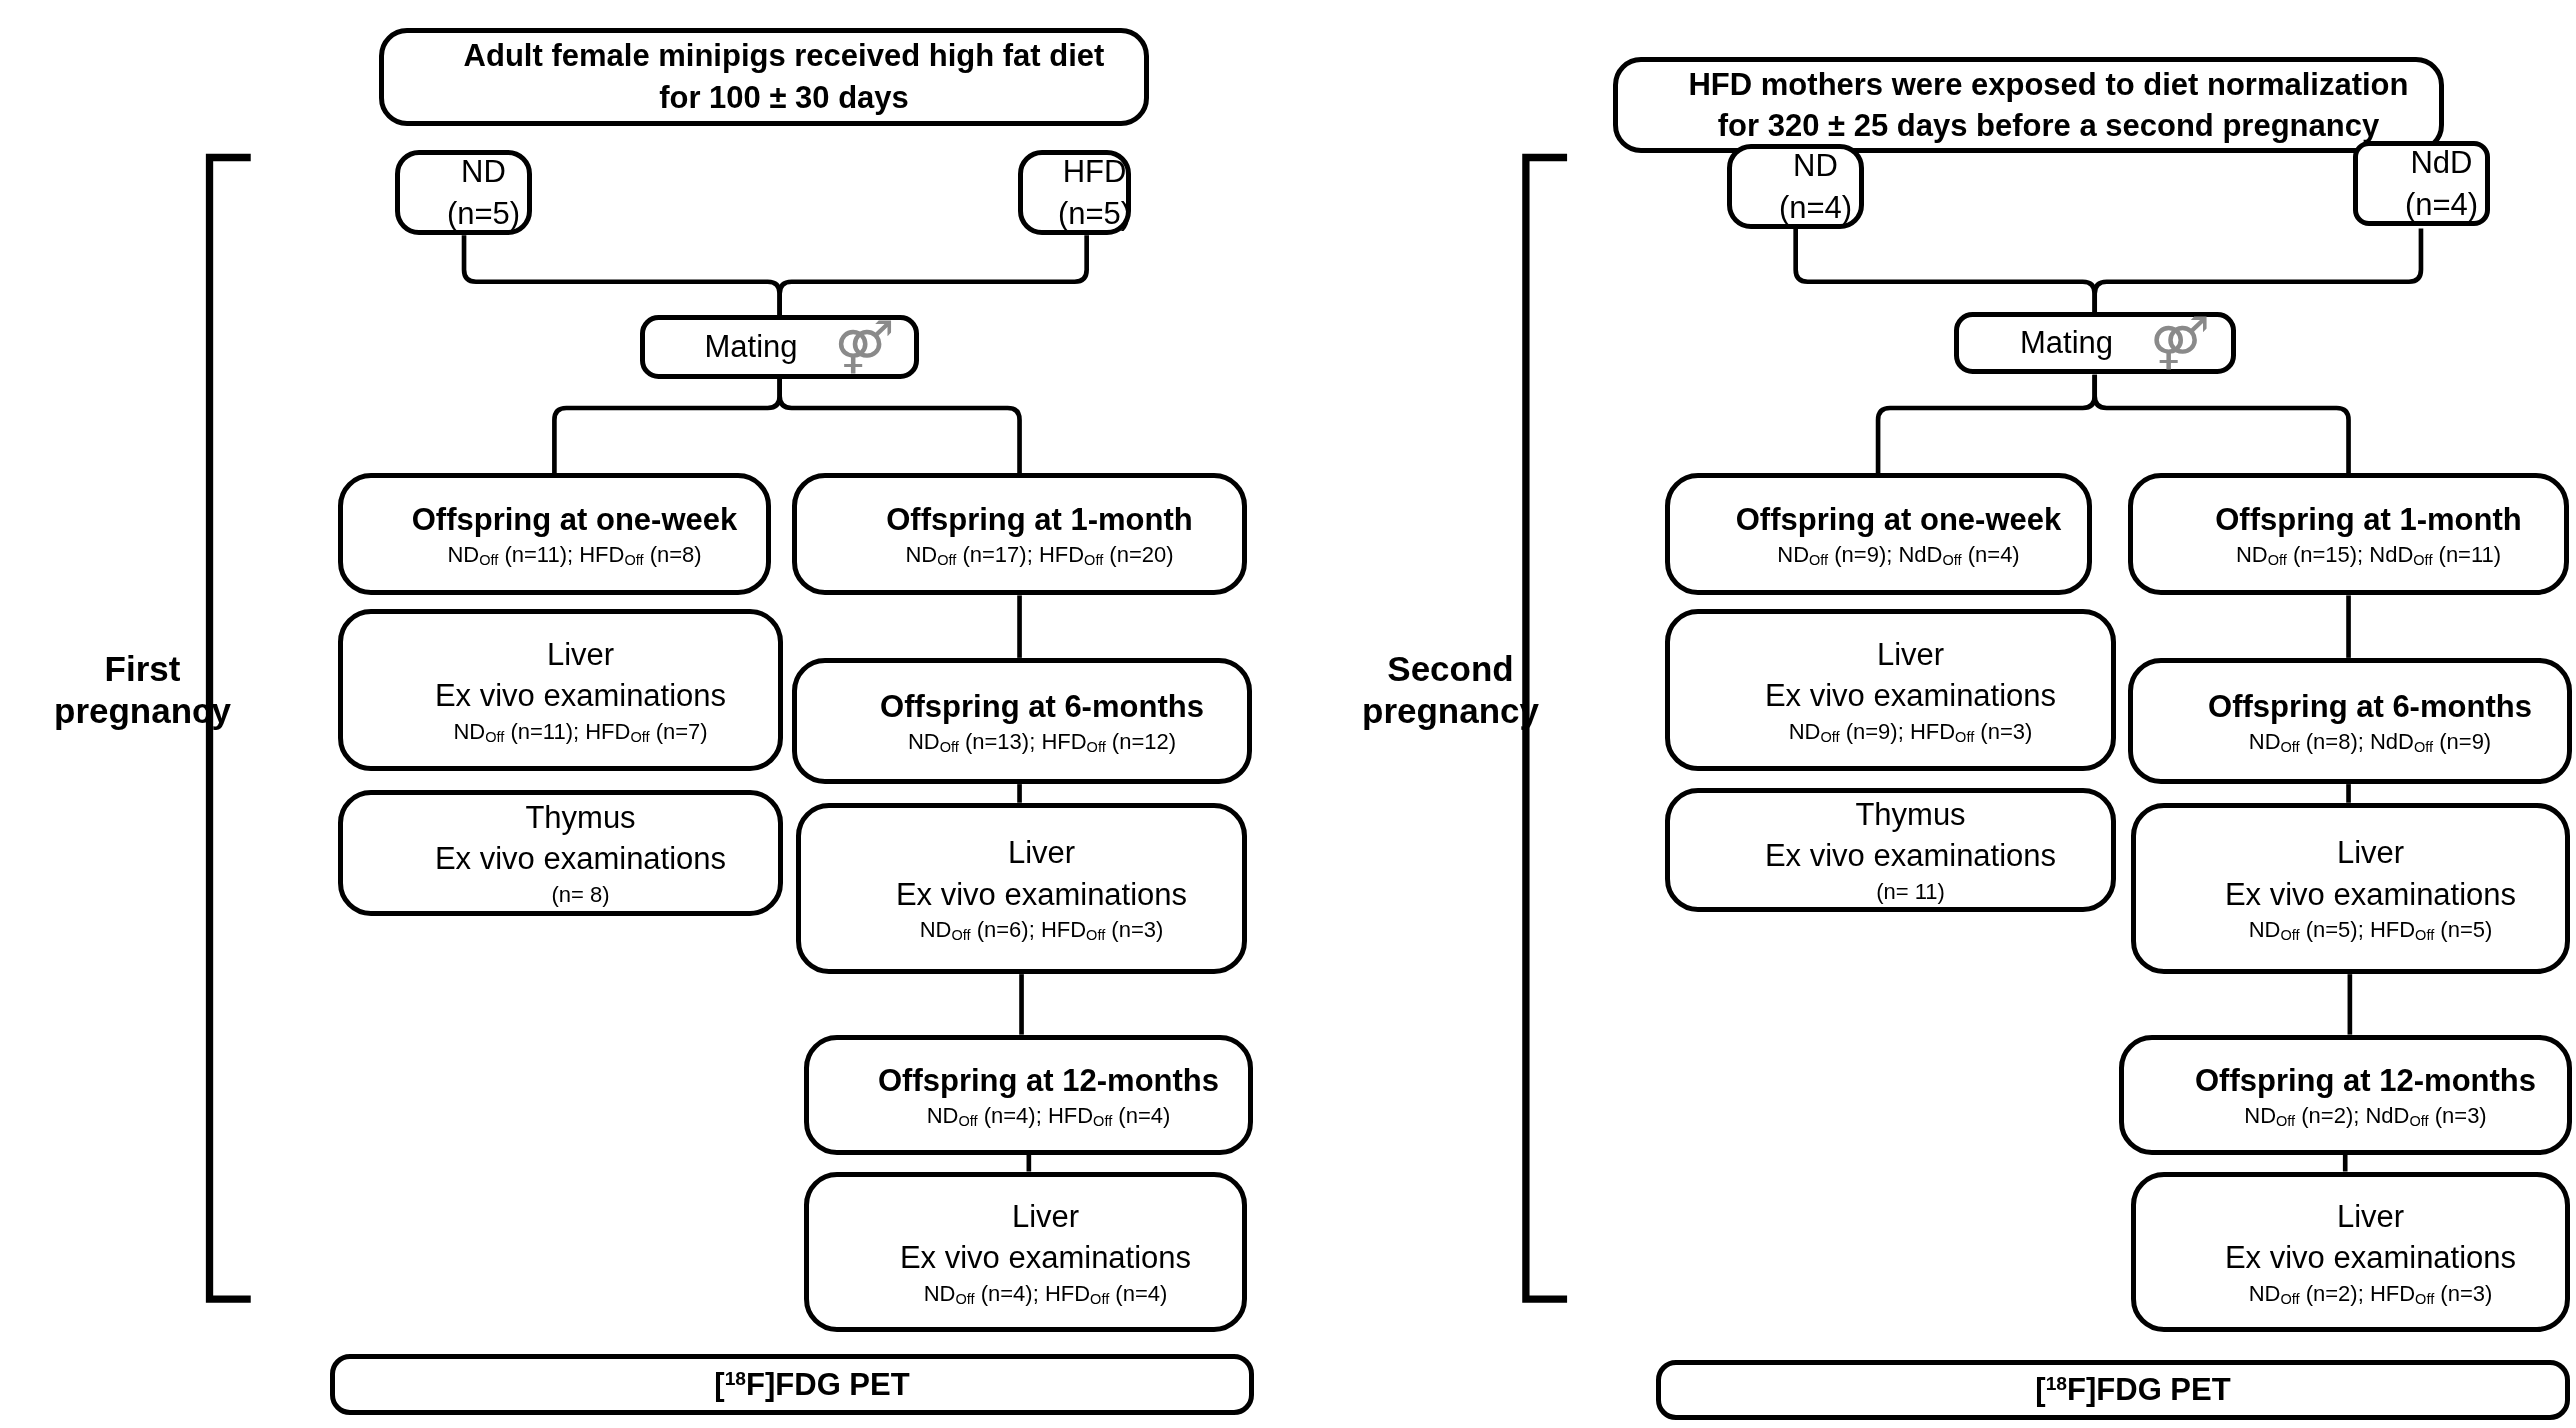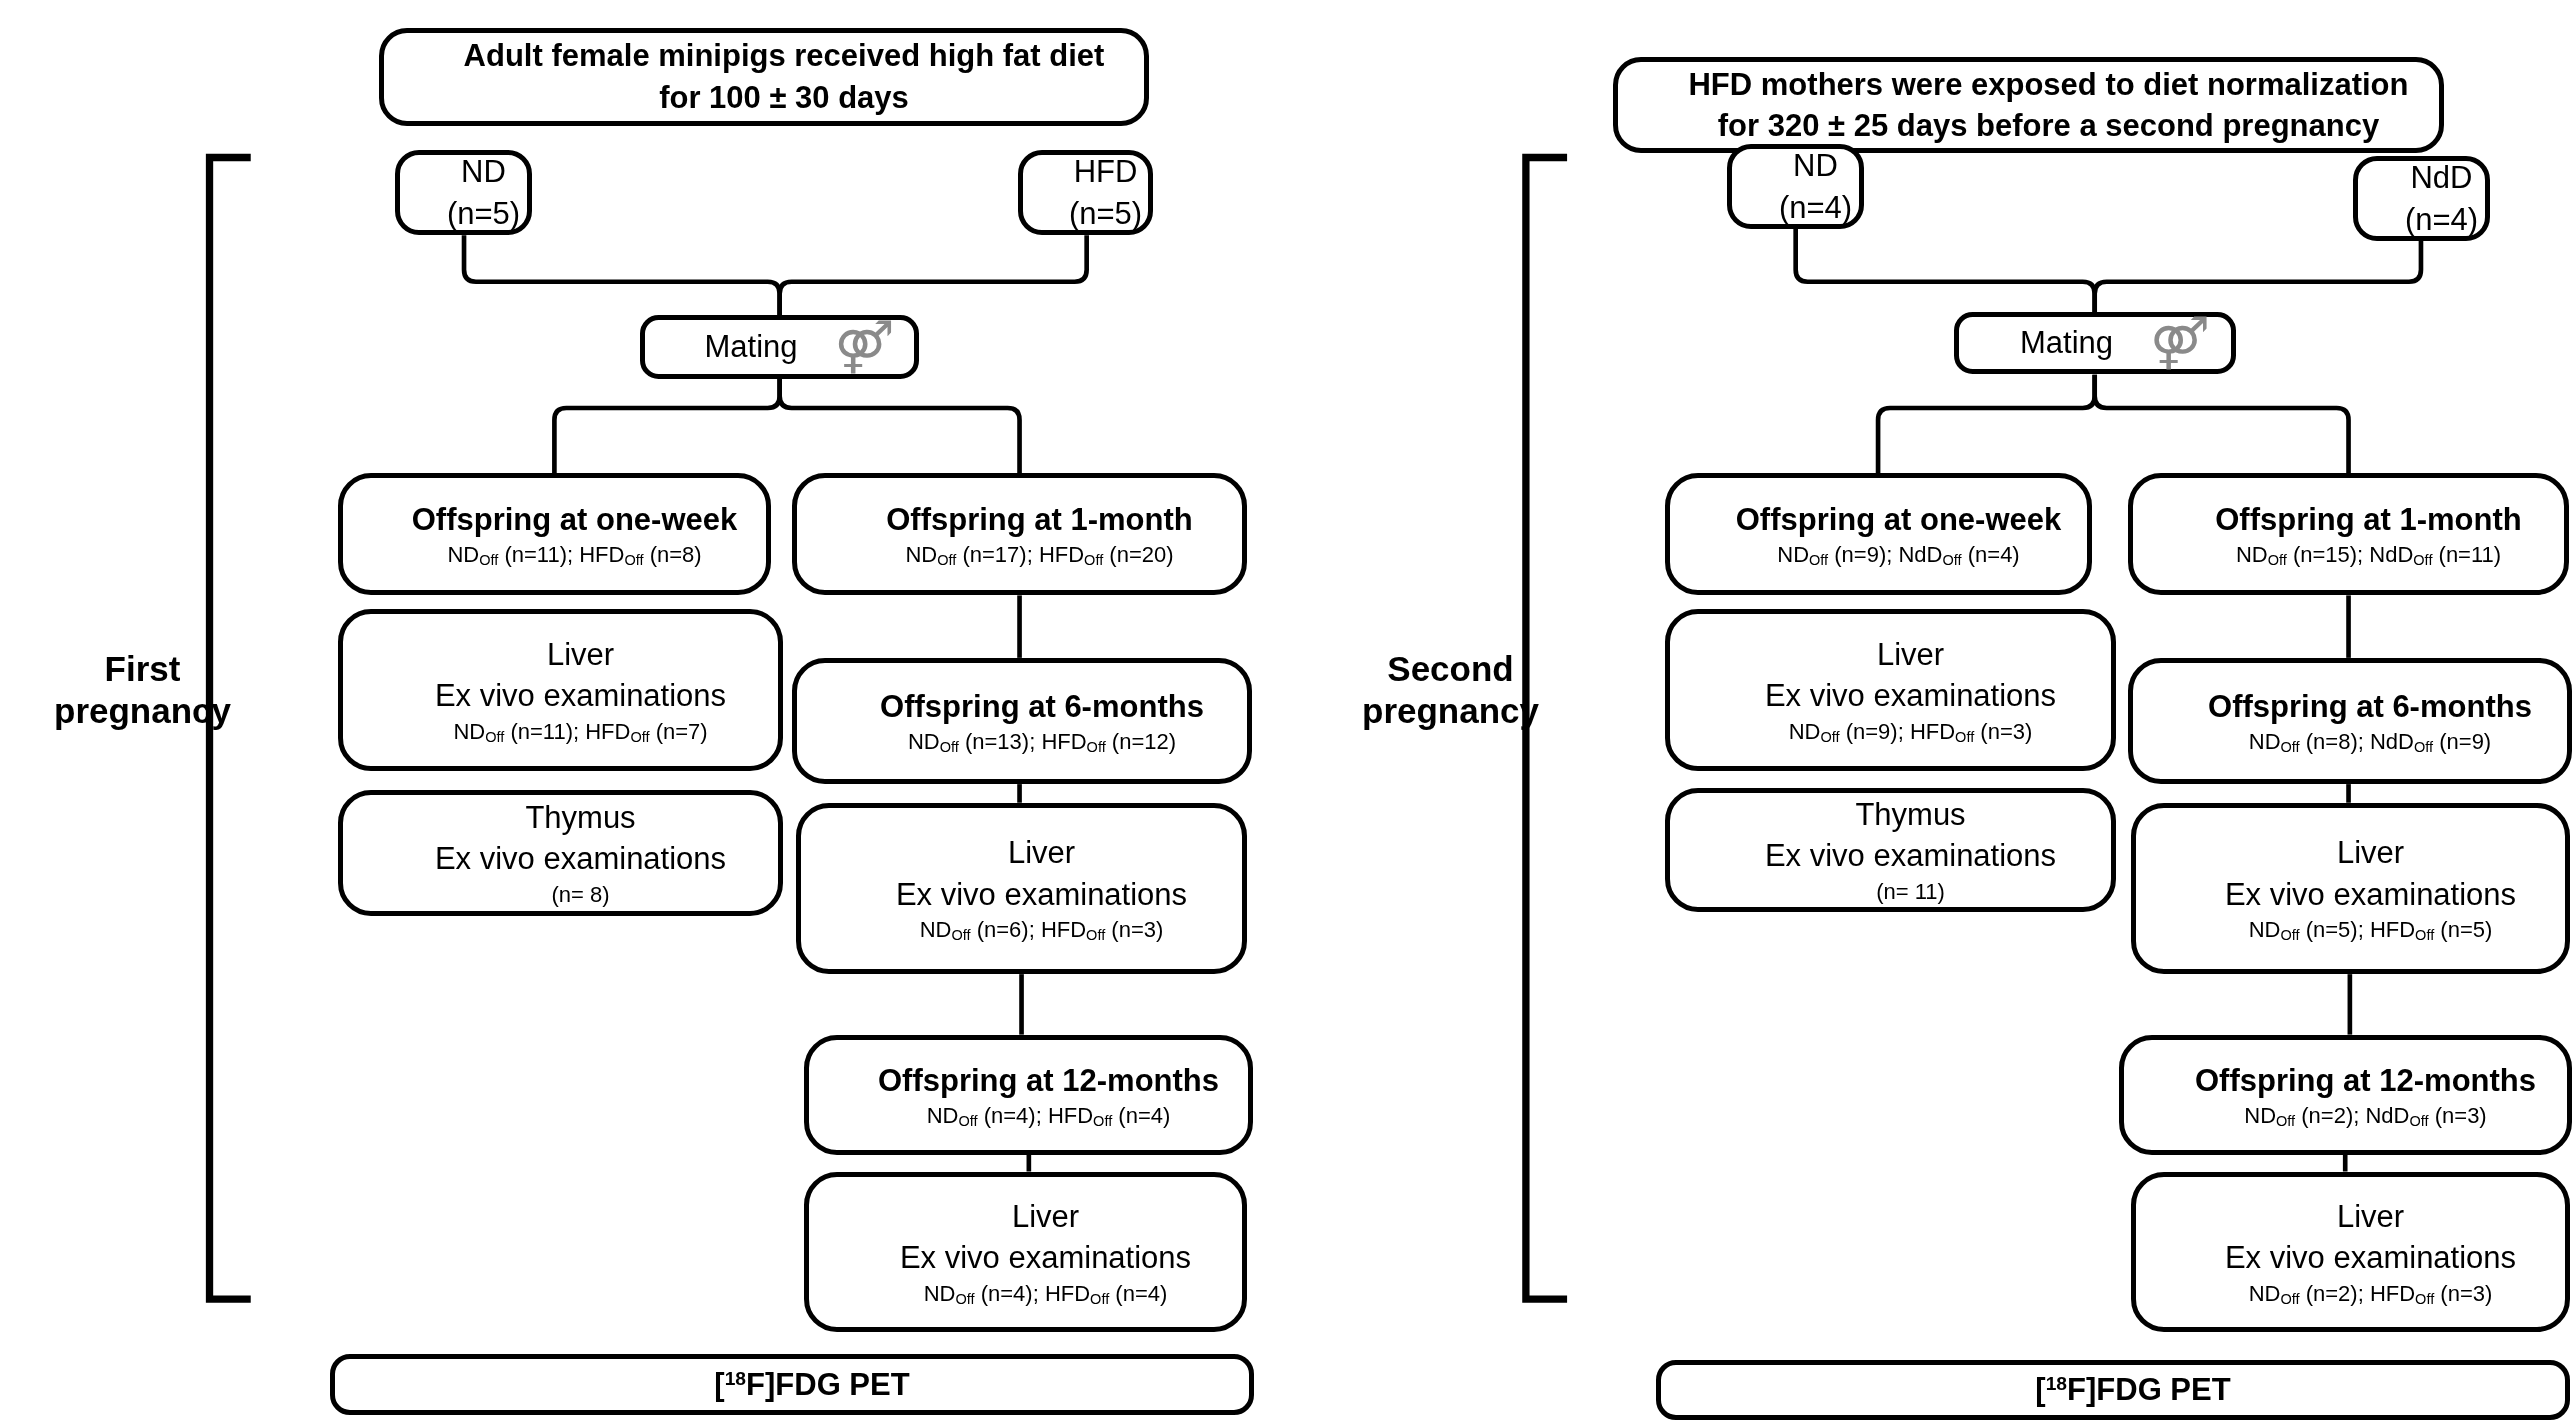--- a/index.html
+++ b/index.html
@@ -74,21 +74,21 @@
   <div class="box hdr" style="left:379px;top:28px;width:770px;height:98px;border-radius:28px;">
     <div class="t b">Adult female minipigs received high fat diet</div>
     <div class="t b">for 100 ± 30 days</div>
   </div>
 
   <div class="box" style="left:395px;top:150px;width:137px;height:85px;border-radius:24px;">
     <div class="t">ND</div>
     <div class="t">(n=5)</div>
   </div>
 
-  <div class="box" style="left:1018px;top:150px;width:135px;height:85px;border-radius:24px;">
+  <div class="box" style="left:1018px;top:150px;width:113px;height:85px;border-radius:24px;">
     <div class="t">HFD</div>
     <div class="t">(n=5)</div>
   </div>
 
   <div class="box" style="left:640px;top:315px;width:279px;height:64px;border-radius:18.6px;">
     <div class="mating-row">
       <span class="t">Mating</span>
       <span class="mating-icon">⚤</span>
     </div>
   </div>
@@ -149,21 +149,21 @@
   <div class="box hdr" style="left:1613px;top:17.3px;width:831px;height:96px;border-radius:28px;margin-top:40px;">
     <div class="t b">HFD mothers were exposed to diet normalization</div>
     <div class="t b">for 320 ± 25 days before a second pregnancy</div>
   </div>
 
   <div class="box" style="left:1727px;top:144px;width:137px;height:85px;border-radius:24px;">
     <div class="t">ND</div>
     <div class="t">(n=4)</div>
   </div>
 
-  <div class="box" style="left:2353px;top:156px;width:137px;height:85px;border-radius:24px;">
+  <div class="box" style="left:2353px;top:141px;width:137px;height:85px;border-radius:16px;">
     <div class="t">NdD</div>
     <div class="t">(n=4)</div>
   </div>
 
   <div class="box" style="left:1954px;top:312px;width:282px;height:62px;border-radius:18.6px;">
     <div class="mating-row">
       <span class="t">Mating</span>
       <span class="mating-icon">⚤</span>
     </div>
   </div>

